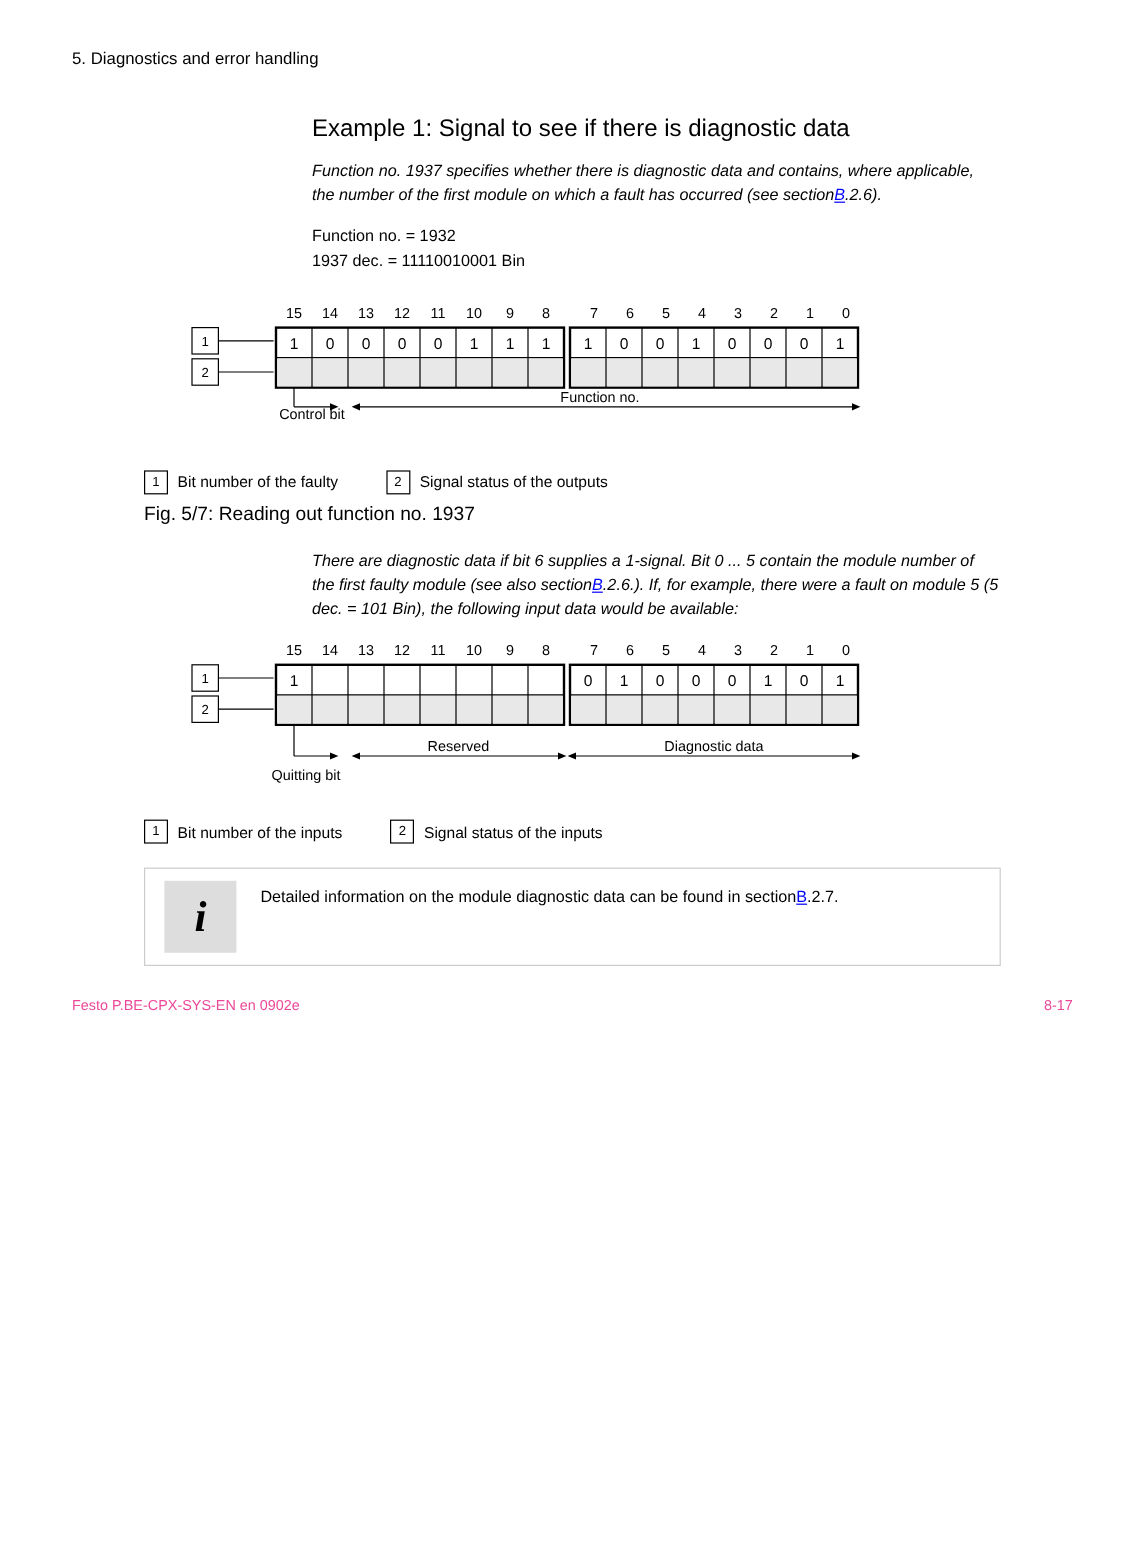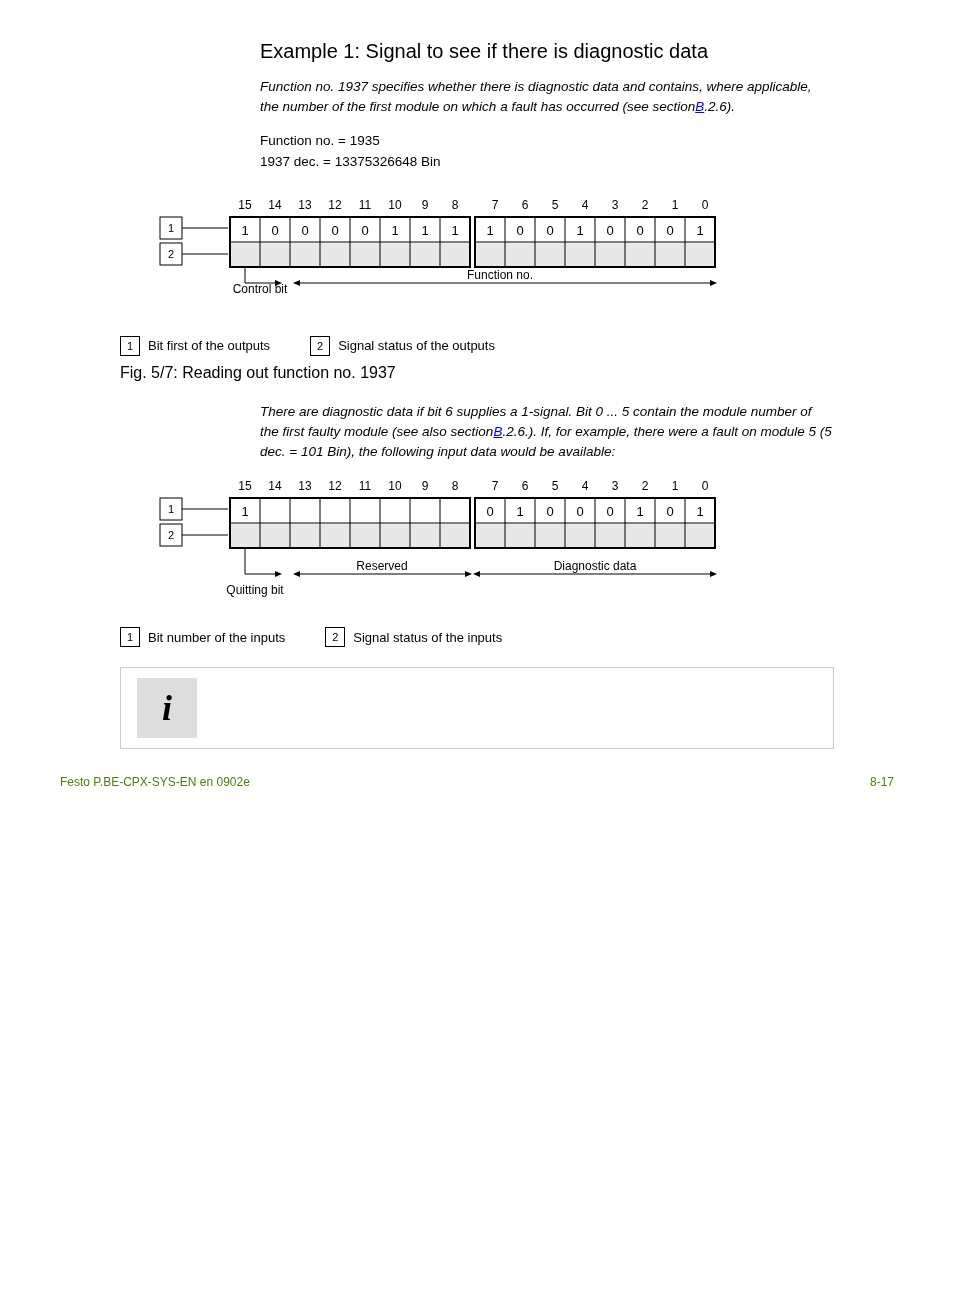--- a/index.html
+++ b/index.html
@@ -92,47 +92,50 @@
       padding-top: 4px;
     }
     .footer {
       position: absolute;
       bottom: 20px;
       left: 60px;
       right: 60px;
       display: flex;
       justify-content: space-between;
       font-size: 12px;
-      color: #4d7c0f;
+      color: #ec4899;
     }
     .link-text {
       color: #00f;
       text-decoration: underline;
       cursor: pointer;
     }
     
     .diagram-svg-wrap {
       margin: 10px 40px 10px 40px;
     }
   </style>
 </head>
 <body>
 
 <div class="page">
 
+  <div class="section-header">
+    <span>5.   Diagnostics and error handling</span>
+  </div>
 
   <h2 class="example-title">Example 1: Signal to see if there is diagnostic data</h2>
 
   <p class="body-text">
     <span>Function no. 1937 specifies whether there is diagnostic data and contains, where applicable, the number of the first module on which a fault has occurred (see section</span><span class="link-text">B</span><span>.2.6).</span>
   </p>
 
   <div class="formula-block">
-    <div>Function no. = 1935</div>
-    <div>1937 dec. = 13375326648 Bin</div>
+    <div>Function no. = 1932</div>
+    <div>1937 dec. = 11110010001 Bin</div>
   </div>
 
   <div class="diagram-svg-wrap">
     <svg width="820" height="130">
 
       <text x="145" y="16" font-size="12" text-anchor="middle">15</text>
       <text x="175" y="16" font-size="12" text-anchor="middle">14</text>
       <text x="205" y="16" font-size="12" text-anchor="middle">13</text>
       <text x="235" y="16" font-size="12" text-anchor="middle">12</text>
       <text x="265" y="16" font-size="12" text-anchor="middle">11</text>
@@ -225,21 +228,21 @@
       <polygon points="610,87 610,93 617,90" fill="#000"></polygon>
       <text x="400" y="86" font-size="12" text-anchor="middle">Function no.</text>
     </svg>
   </div>
 
   <div class="legend-row">
     <div class="legend-item">
       <div class="legend-box">
         <span>1</span>
       </div>
-      <span>Bit first of the outputs</span>
+      <span>Bit number of the faulty</span>
     </div>
     <div class="legend-item">
       <div class="legend-box">
         <span>2</span>
       </div>
       <span>Signal status of the outputs</span>
     </div>
   </div>
 
   <div class="fig-caption">Fig. 5/7:    Reading out function no. 1937</div>
@@ -354,19 +357,22 @@
       </div>
       <span>Signal status of the inputs</span>
     </div>
   </div>
 
 
   <div class="info-box">
     <div class="info-icon">
       <span style="font-size:36px; font-style:italic; font-weight:bold; font-family:serif;">i</span>
     </div>
+    <div class="info-text">
+      <span>Detailed information on the module diagnostic data can be found in section</span><span class="link-text">B</span><span>.2.7.</span>
+    </div>
   </div>
 
   <div class="footer">
     <span>Festo P.BE-CPX-SYS-EN  en 0902e</span>
     <span>8-17</span>
   </div>
 </div>
 
 </body></html>

